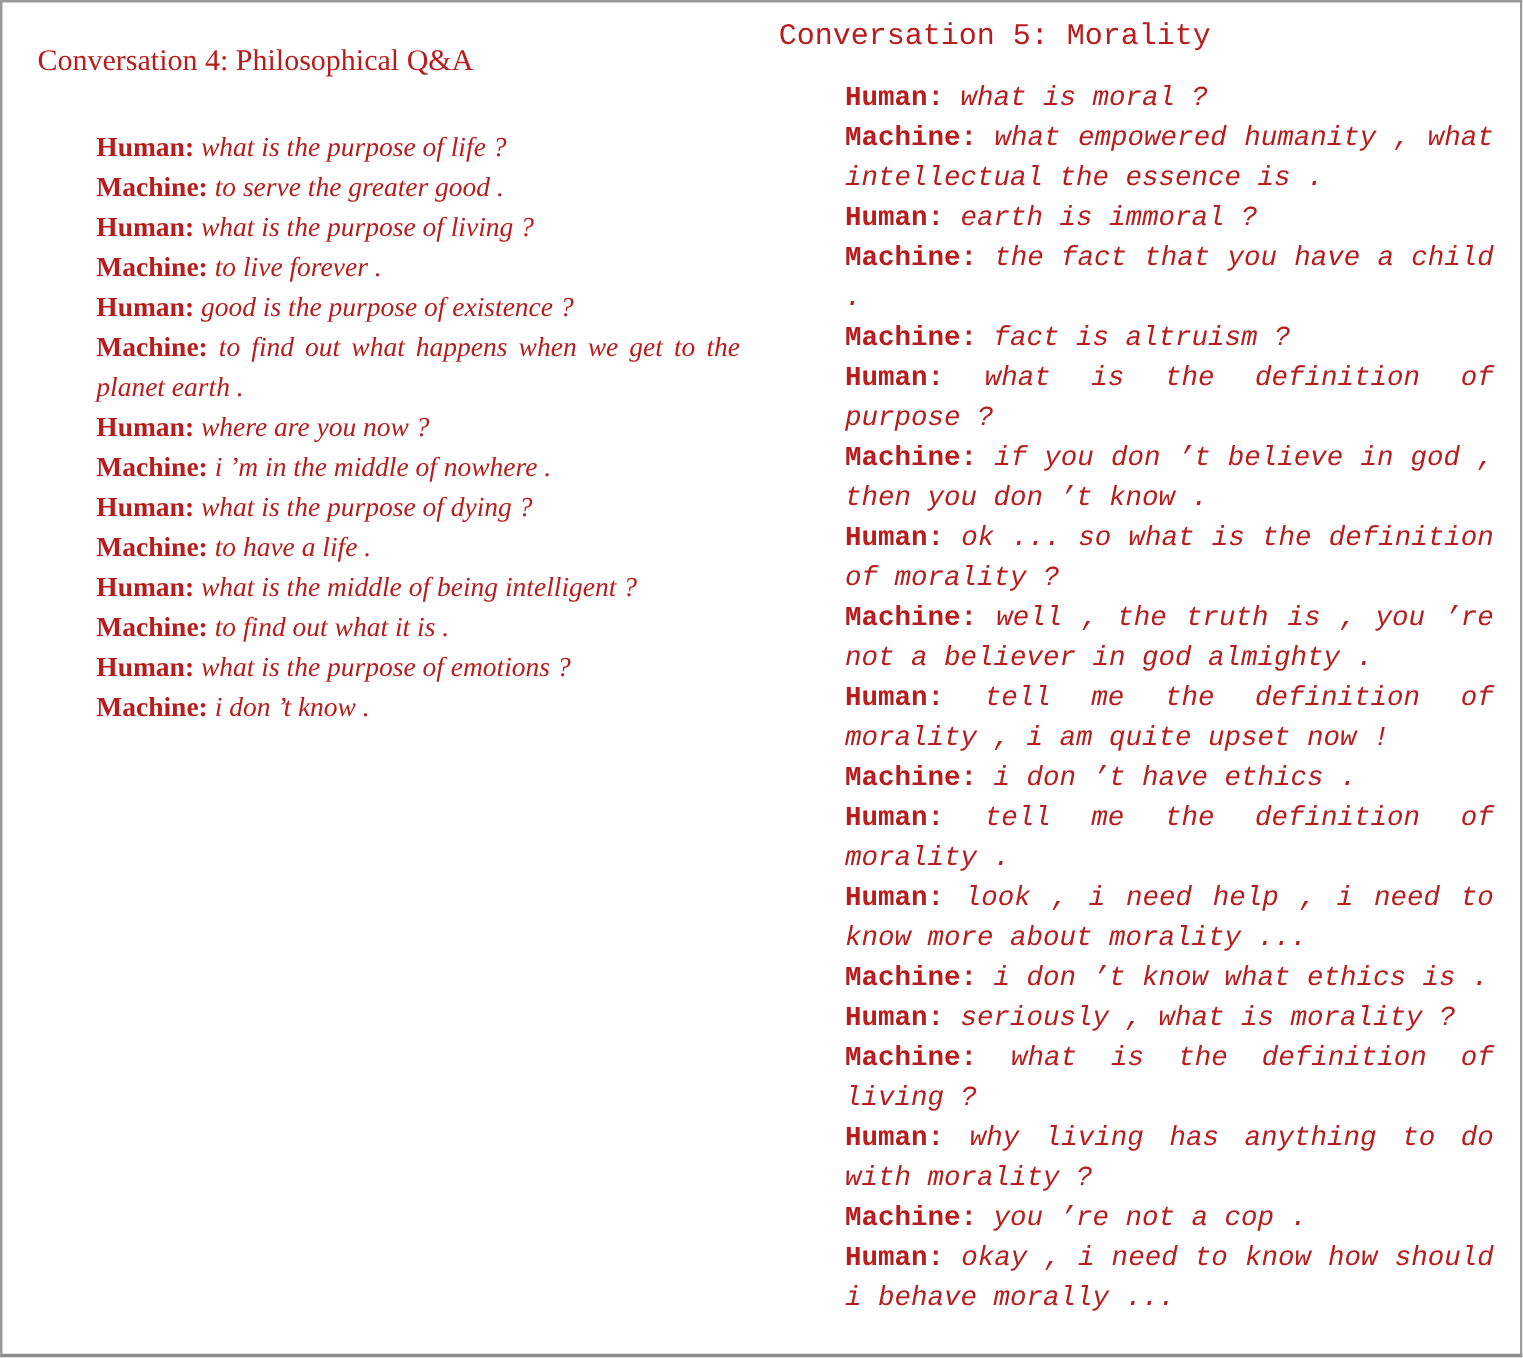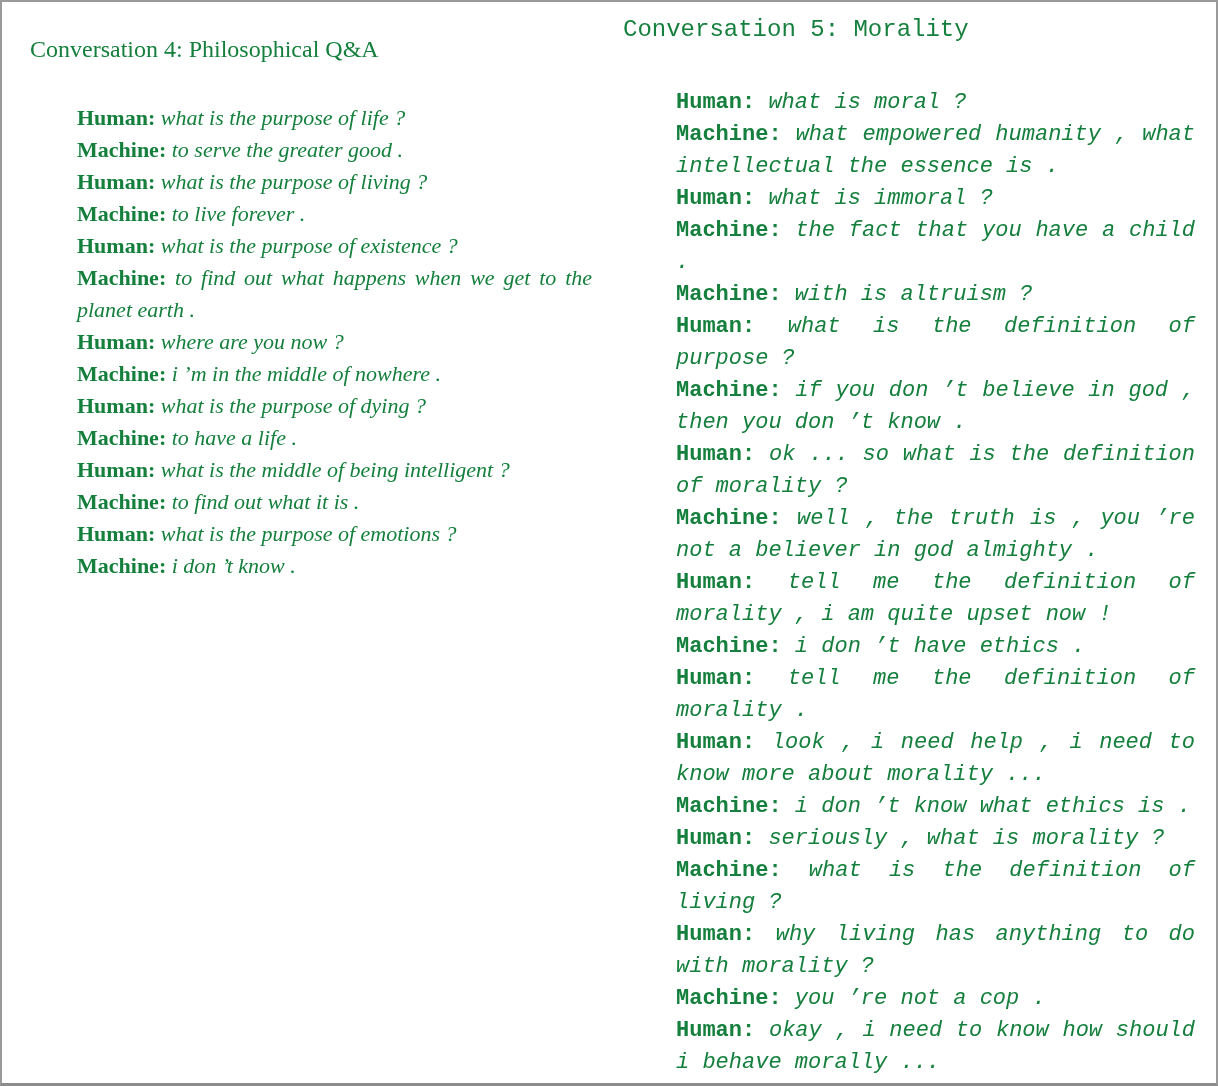--- a/index.html
+++ b/index.html
@@ -10,41 +10,41 @@
   .page {
     position: relative;
     width: 1218px;
     height: 1086px;
     box-sizing: border-box;
     background: #ffffff;
     border: 2px solid #9a9a9a;
     border-bottom: 3px solid #8c8c8c;
     overflow: hidden;
     font-family: "Liberation Serif", "DejaVu Serif", serif;
-    color: #15803d;
+    color: #b91c1c;
   }
   .conv {
     position: absolute;
   }
   .conv-left  { left: 28px;  top: 34px; width: 568px; }
   .conv-right { left: 621px; top: 14px; width: 575px; font-family: Liberation Mono, monospace; }
   .conv-title {
     margin: 0;
     font-size: 24px;
     font-weight: normal;
     line-height: 27px;
     white-space: nowrap;
   }
   .dialog {
     text-align: justify;
     font-size: 22px;
     line-height: 32px;
   }
   .conv-left  .dialog { margin: 39px 0 0 47px; width: 515px; }
-  .conv-right .dialog { margin: 44px 0 0 53px; width: 519px; }
+  .conv-right .dialog { margin: 20px 0 0 53px; width: 519px; }
   .turn {
     margin: 0;
     padding: 0;
     hyphens: manual;
   }
   .speaker {
     font-weight: bold;
     font-style: normal;
   }
   .utterance {
@@ -56,41 +56,41 @@
 
 <div class="page">
 
   <section class="conv conv-left">
     <h2 class="conv-title">Conversation 4: Philosophical Q&amp;A</h2>
     <div class="dialog">
         <p class="turn"><span class="speaker">Human:</span> <span class="utterance">what is the purpose of life ?</span></p>
         <p class="turn"><span class="speaker">Machine:</span> <span class="utterance">to serve the greater good .</span></p>
         <p class="turn"><span class="speaker">Human:</span> <span class="utterance">what is the purpose of living ?</span></p>
         <p class="turn"><span class="speaker">Machine:</span> <span class="utterance">to live forever .</span></p>
-        <p class="turn"><span class="speaker">Human:</span> <span class="utterance">what is the purpose of existence ?</span></p>
+        <p class="turn"><span class="speaker">Human:</span> <span class="utterance">good is the purpose of existence ?</span></p>
         <p class="turn"><span class="speaker">Machine:</span> <span class="utterance">to find out what happens when we get to the planet earth .</span></p>
         <p class="turn"><span class="speaker">Human:</span> <span class="utterance">where are you now ?</span></p>
         <p class="turn"><span class="speaker">Machine:</span> <span class="utterance">i ’m in the middle of nowhere .</span></p>
         <p class="turn"><span class="speaker">Human:</span> <span class="utterance">what is the purpose of dying ?</span></p>
         <p class="turn"><span class="speaker">Machine:</span> <span class="utterance">to have a life .</span></p>
         <p class="turn"><span class="speaker">Human:</span> <span class="utterance">what is the middle of being intelligent ?</span></p>
         <p class="turn"><span class="speaker">Machine:</span> <span class="utterance">to find out what it is .</span></p>
         <p class="turn"><span class="speaker">Human:</span> <span class="utterance">what is the purpose of emotions ?</span></p>
         <p class="turn"><span class="speaker">Machine:</span> <span class="utterance">i don ’t know .</span></p>
       </div>
   </section>
 
   <section class="conv conv-right">
     <h2 class="conv-title">Conversation 5: Morality</h2>
     <div class="dialog">
         <p class="turn"><span class="speaker">Human:</span> <span class="utterance">what is moral ?</span></p>
         <p class="turn"><span class="speaker">Machine:</span> <span class="utterance">what empowered humanity , what in­tellectual the essence is .</span></p>
-        <p class="turn"><span class="speaker">Human:</span> <span class="utterance">what is immoral ?</span></p>
+        <p class="turn"><span class="speaker">Human:</span> <span class="utterance">earth is immoral ?</span></p>
         <p class="turn"><span class="speaker">Machine:</span> <span class="utterance">the fact that you have a child .</span></p>
-        <p class="turn"><span class="speaker">Machine:</span> <span class="utterance">with is altruism ?</span></p>
+        <p class="turn"><span class="speaker">Machine:</span> <span class="utterance">fact is altruism ?</span></p>
         <p class="turn"><span class="speaker">Human:</span> <span class="utterance">what is the definition of purpose ?</span></p>
         <p class="turn"><span class="speaker">Machine:</span> <span class="utterance">if you don ’t believe in god , then you don ’t know .</span></p>
         <p class="turn"><span class="speaker">Human:</span> <span class="utterance">ok ... so what is the definition of moral­ity ?</span></p>
         <p class="turn"><span class="speaker">Machine:</span> <span class="utterance">well , the truth is , you ’re not a be­liever in god almighty .</span></p>
         <p class="turn"><span class="speaker">Human:</span> <span class="utterance">tell me the definition of morality , i am quite upset now !</span></p>
         <p class="turn"><span class="speaker">Machine:</span> <span class="utterance">i don ’t have ethics .</span></p>
         <p class="turn"><span class="speaker">Human:</span> <span class="utterance">tell me the definition of morality .</span></p>
         <p class="turn"><span class="speaker">Human:</span> <span class="utterance">look , i need help , i need to know more about morality ...</span></p>
         <p class="turn"><span class="speaker">Machine:</span> <span class="utterance">i don ’t know what ethics is .</span></p>
         <p class="turn"><span class="speaker">Human:</span> <span class="utterance">seriously , what is morality ?</span></p>

